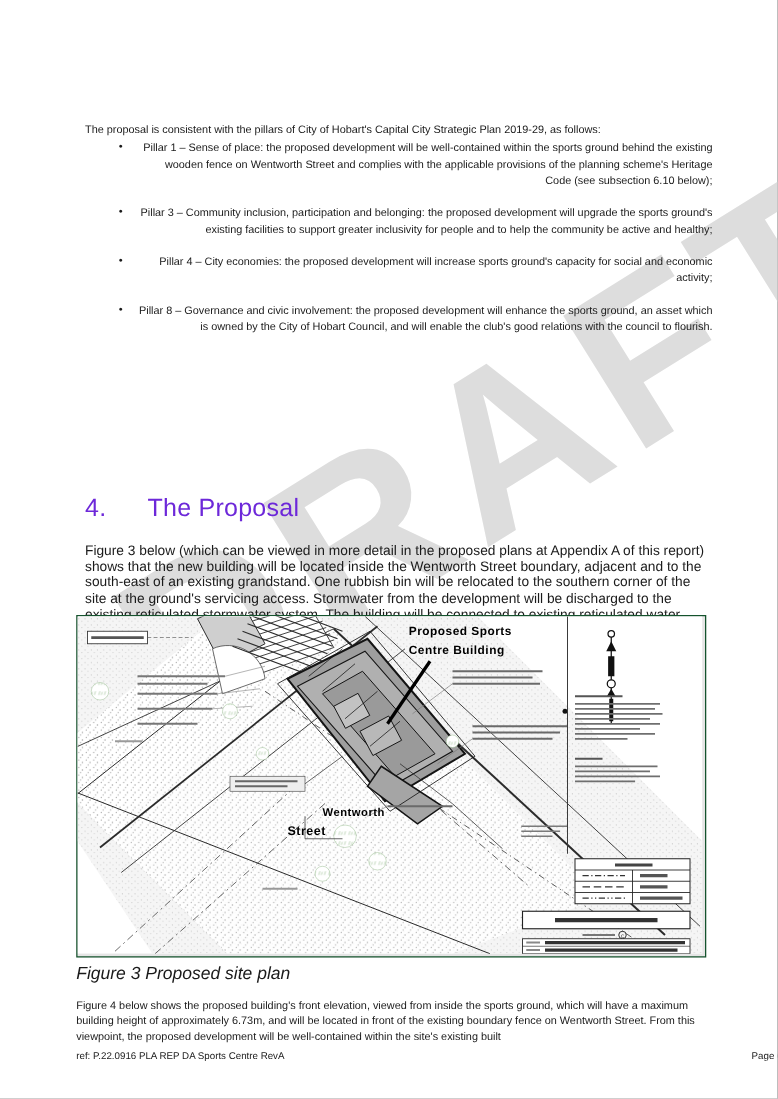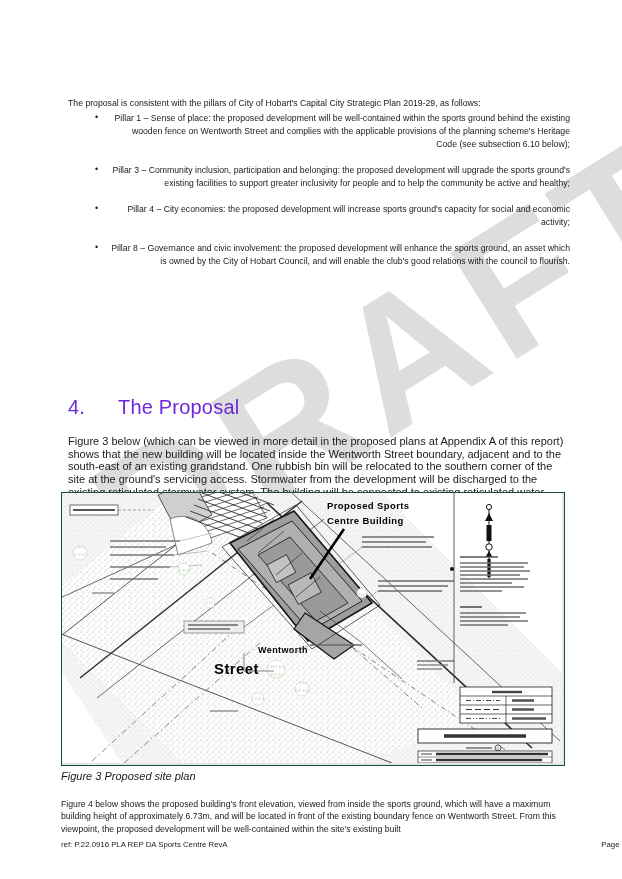--- a/index.html
+++ b/index.html
@@ -109,21 +109,21 @@
     border: 1px solid #14532d;
     background: #e5e5e5;
     overflow: hidden;
   }
   .figure svg { display: block; }
 
   .fig-caption {
     position: absolute;
     left: 61px;
     top: 770px;
-    font-size: 11px;
+    font-size: 14px;
     font-style: italic;
     color: #1a1a1a;
     text-align: right;
   }
 
   .para-after {
     position: absolute;
     left: 61px;
     top: 789px;
     width: 507px;
@@ -147,21 +147,21 @@
   .plan-label {
     position: absolute;
     font-family: "Liberation Sans", sans-serif;
     font-weight: bold;
     color: #000;
     white-space: nowrap;
   }
   .lbl-proposed { left: 265px; top: 7px;  font-size: 9.5px; letter-spacing: .4px; }
   .lbl-proposed2{ left: 265px; top: 22px; font-size: 9.5px; letter-spacing: .4px; }
   .lbl-went     { left: 152px; top: 152px; font-size: 9px; letter-spacing: .4px; margin-left: 44px; }
-  .lbl-went2    { left: 152px; top: 167px; font-size: 15px; letter-spacing: .4px; }
+  .lbl-went2    { left: 168px; top: 167px; font-size: 10px; letter-spacing: .4px; }
 </style>
 </head>
 <body>
 
 <div class="page">
 
   <div class="watermark">DRAFT</div>
 
   <div class="content">
 

